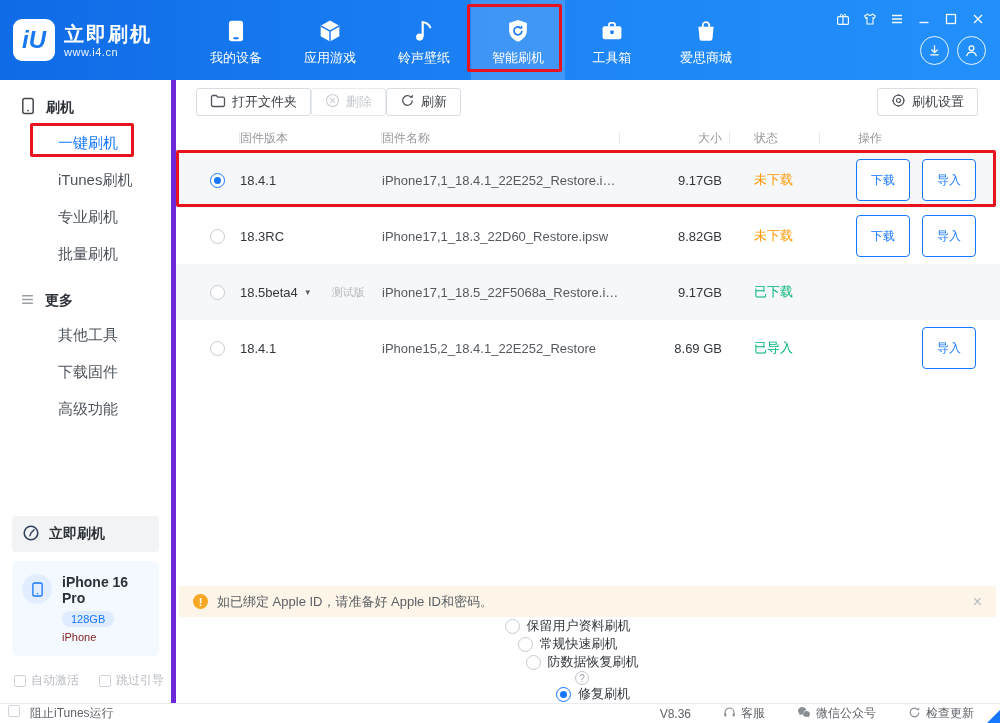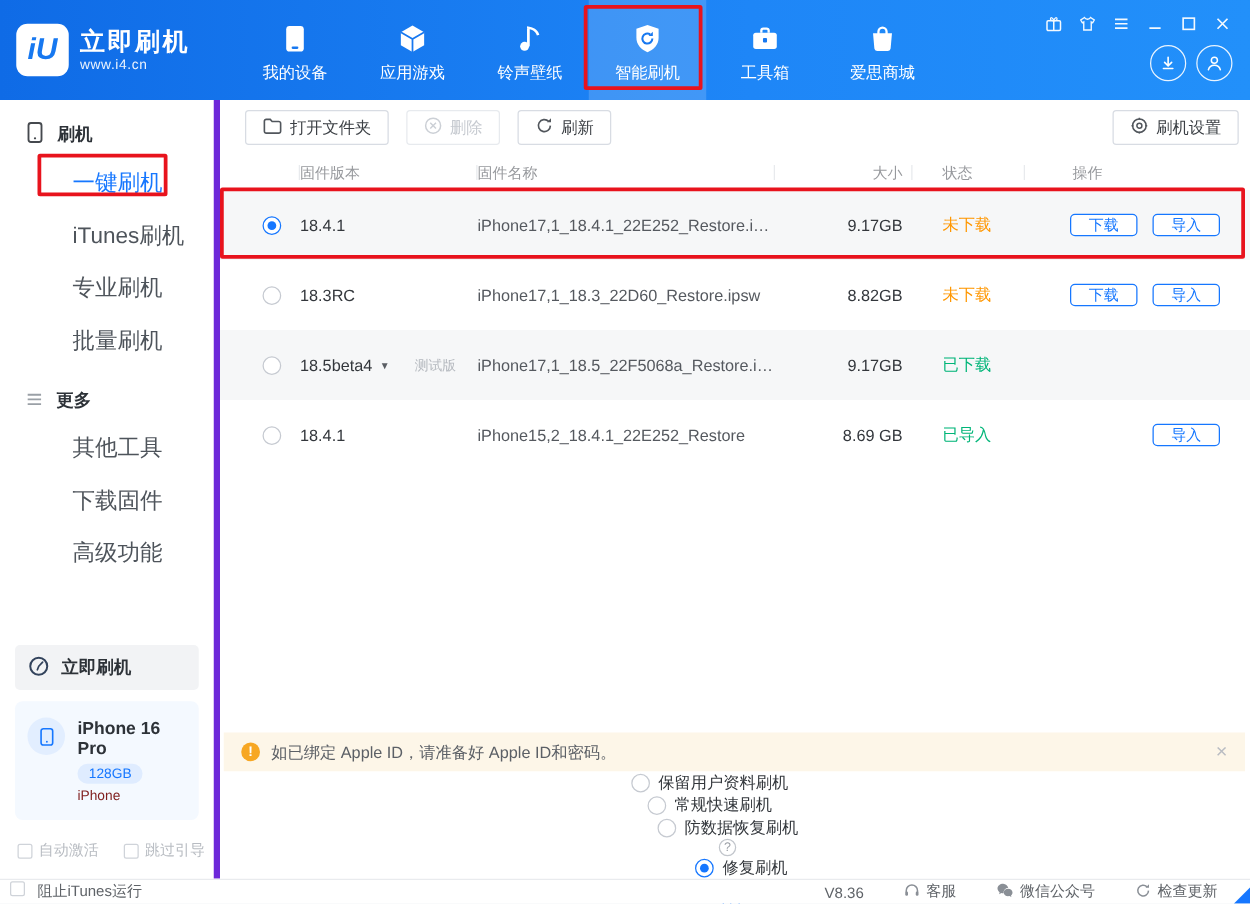--- a/index.html
+++ b/index.html
@@ -27,37 +27,37 @@
   .circle-icons{display:flex;gap:8px;margin-top:9px;}
   .circle-btn{width:29px;height:29px;border:1.6px solid rgba(255,255,255,.9);border-radius:50%;
     display:flex;align-items:center;justify-content:center;cursor:pointer;}
 
   
   .bodywrap{position:absolute;top:80px;left:0;width:1000px;bottom:20px;display:flex;}
 
   
   .sidebar{width:176px;background:#fff;border-right:5px solid #6d28d9;display:flex;flex-direction:column;padding-top:10px;}
   .side-header{display:flex;align-items:center;gap:10px;padding:7px 0 7px 20px;font-size:14px;font-weight:bold;color:#2d3238;}
-  .side-item{padding:9px 0 9px 58px;font-size:18px;color:#4e545b;cursor:pointer;white-space:nowrap;}
+  .side-item{padding:9px 0 9px 58px;font-size:15px;color:#4e545b;cursor:pointer;white-space:nowrap;}
   .side-item.active{color:#1677ff;}
   .side-more{margin-top:12px;}
   .mode-btn{margin:auto 12px 0;height:36px;background:#f2f3f5;border-radius:4px;display:flex;align-items:center;gap:9px;
     padding-left:10px;font-size:14px;font-weight:bold;color:#2d3238;cursor:pointer;}
   .device-card{margin:9px 12px 0;background:#f4f9ff;border-radius:6px;padding:13px 10px;display:flex;gap:10px;cursor:pointer;}
   .device-icon-wrap{width:30px;height:30px;border-radius:50%;background:#e2eeff;display:flex;align-items:center;justify-content:center;flex:none;}
   .device-name{font-size:14px;font-weight:bold;color:#2d3238;}
   .cap-badge{display:inline-block;background:#dfecff;color:#1677ff;font-size:11px;border-radius:9px;padding:2px 9px;margin:5px 0 4px;}
   .device-type{font-size:11px;color:#7f1d1d;}
   .side-checks{display:flex;gap:20px;padding:16px 0 14px 14px;font-size:12px;color:#b8bcc2;}
   .chk{display:flex;align-items:center;gap:5px;cursor:pointer;}
   .checkbox{width:12px;height:12px;border:1px solid #cfd3d9;border-radius:2px;background:#fff;flex:none;}
 
   
   .main{flex:1;display:flex;flex-direction:column;background:#fff;min-width:0;}
-  .toolbar{display:flex;align-items:flex-start;gap:14px;padding:8px 9px 8px 20px;height:44px;}
+  .toolbar{display:flex;align-items:flex-start;padding:8px 22px 8px 20px;height:44px;}
   .tool-btn{display:flex;align-items:center;gap:6px;height:28px;padding:0 13px;border:1px solid #d8dce3;border-radius:3px;
     font-size:13px;color:#3c4045;background:#fff;cursor:pointer;white-space:nowrap;}
   .tool-btn.disabled{color:#c6cad0;border-color:#e7eaee;cursor:default;}
   .tool-btn.right{margin-left:auto;}
 
   .trow{display:grid;grid-template-columns:64px 142px 1fr 110px 90px 170px;align-items:center;padding-right:10px;}
   .thead{height:28px;font-size:12px;color:#97999d;}
   .thead>div{position:relative;height:28px;display:flex;align-items:center;}
   .thead>div:not(:last-child)::after{content:"";position:absolute;right:0;top:8px;height:12px;width:1px;background:#e8eaed;}
   .th-size{justify-content:flex-end;padding-right:8px;}
@@ -68,21 +68,21 @@
   .td-radio{display:flex;justify-content:center;padding-left:18px;}
   .td-version{display:flex;align-items:center;gap:6px;white-space:nowrap;}
   .caret{font-size:8px;color:#5a5e64;cursor:pointer;}
   .beta-tag{font-size:11px;color:#b4b8be;margin-left:14px;}
   .td-name{color:#55595f;white-space:nowrap;overflow:hidden;text-overflow:ellipsis;}
   .td-size{text-align:right;padding-right:8px;}
   .td-status{padding-left:24px;white-space:nowrap;}
   .st-orange{color:#ff9700;}
   .st-green{color:#00b578;}
   .td-actions{display:flex;justify-content:flex-end;gap:12px;padding-right:14px;}
-  .act-btn{min-width:54px;height:18px;border:1px solid #1677ff;color:#1677ff;background:#fff;border-radius:4px;
+  .act-btn{min-width:54px;height:42px;border:1px solid #1677ff;color:#1677ff;background:#fff;border-radius:4px;
     font-size:12px;display:flex;align-items:center;justify-content:center;cursor:pointer;}
 
   .radio{width:15px;height:15px;border:1px solid #c6cad1;border-radius:50%;display:inline-block;position:relative;background:#fff;flex:none;cursor:pointer;}
   .radio.checked{border-color:#1677ff;}
   .radio.checked::after{content:"";position:absolute;left:3px;top:3px;width:7px;height:7px;border-radius:50%;background:#1677ff;}
 
   .notice{margin:auto 4px 0 3px;height:31px;background:#fdf6e8;display:flex;align-items:center;gap:9px;
     padding:0 14px;font-size:13px;color:#5c6066;}
   .warn-icon{width:15px;height:15px;border-radius:50%;background:#f7a723;color:#fff;font-size:11px;font-weight:bold;
     display:flex;align-items:center;justify-content:center;flex:none;}

